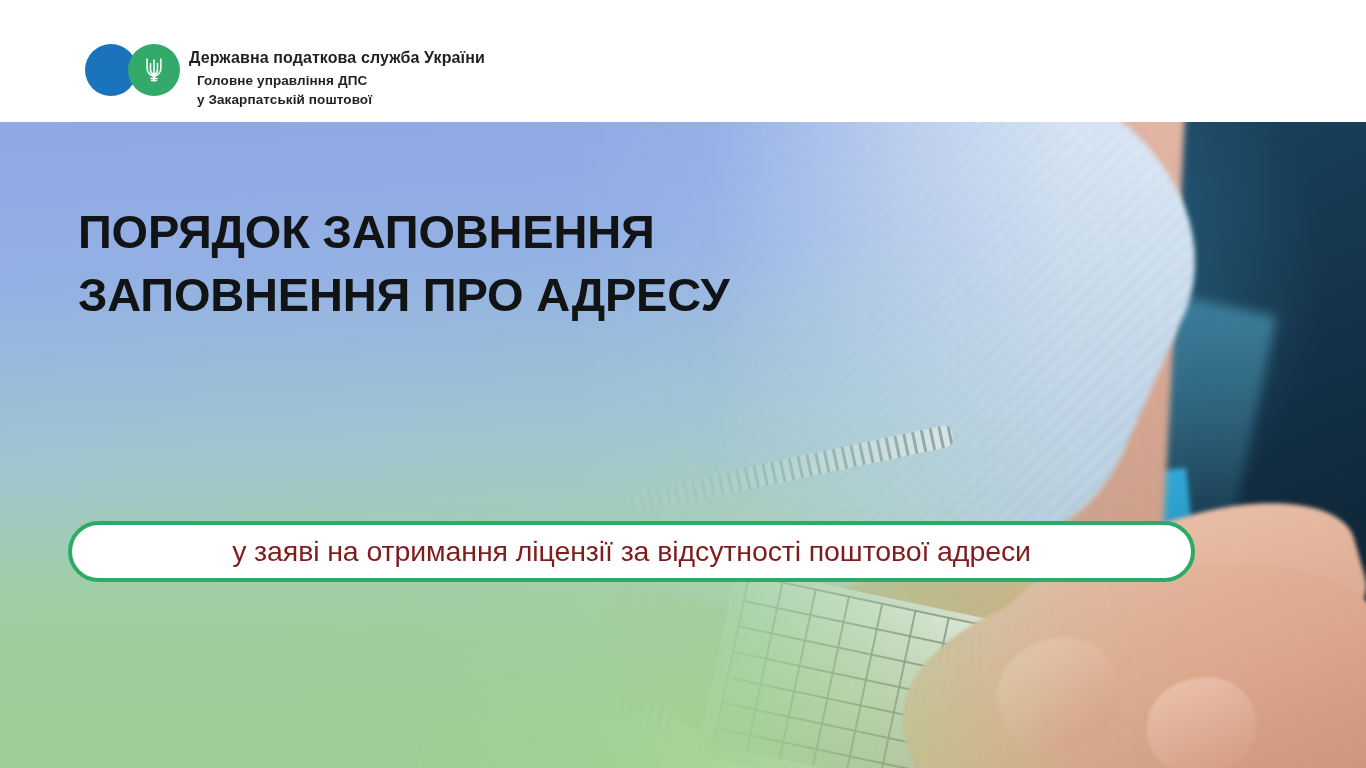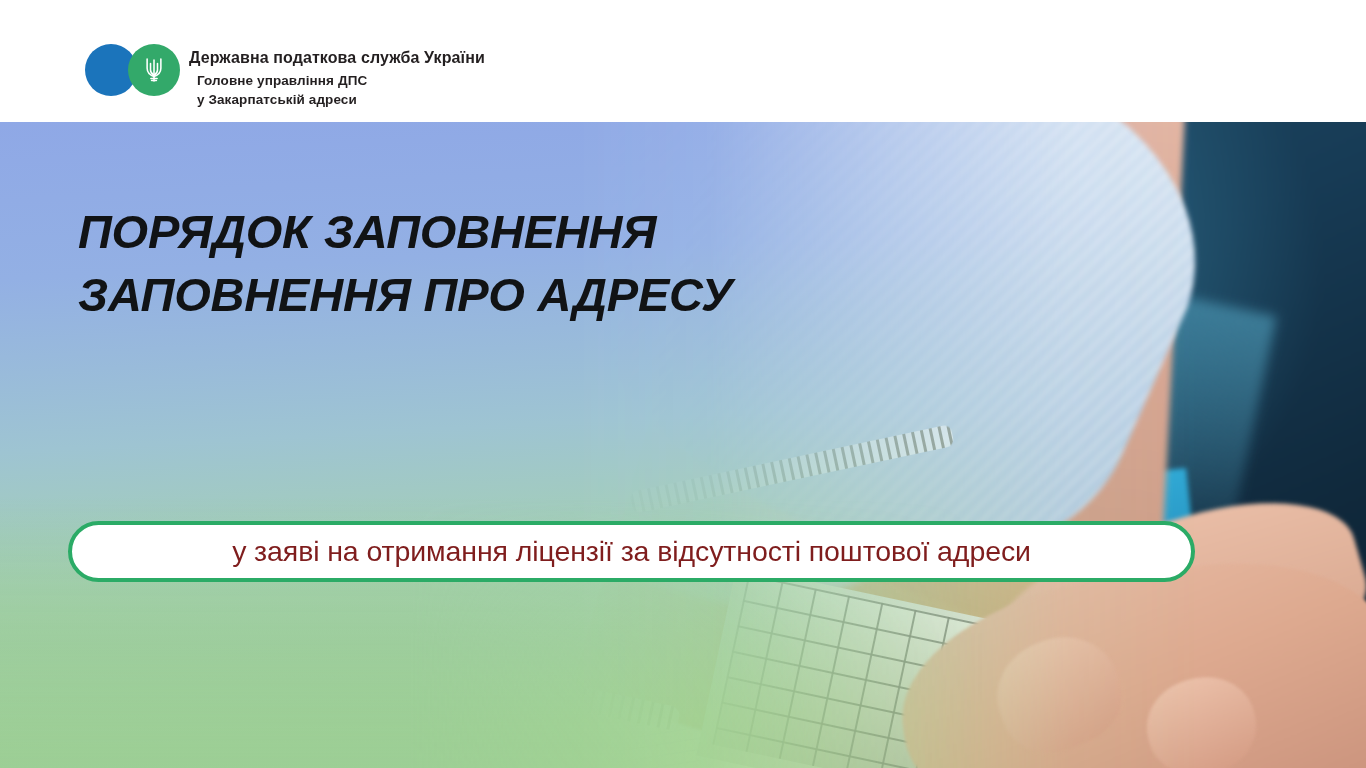--- a/index.html
+++ b/index.html
@@ -176,21 +176,20 @@
 
   
   .title{
     position:absolute;left:78px;top:200px;z-index:25;
     color:#111315;
     font-weight:bold;
     font-size:47px;
     line-height:63px;
     letter-spacing:-.2px;
     white-space:nowrap;
-    font-style:italic;
   }
   .title .ln{display:block;}
 
   .pill{
     position:absolute;left:68px;top:521px;z-index:26;
     width:1127px;height:61px;
     box-sizing:border-box;
     background:#ffffff;
     border:4px solid #2bab66;
     border-radius:34px;
@@ -221,21 +220,21 @@
           <path d="M15.8 8 L15.8 15 C15.8 18 14 19.5 12 20.6"></path>
           <path d="M8.6 24.3 L15.4 24.3"></path>
           <path d="M9.4 26.4 L14.6 26.4"></path>
         </svg>
       </div>
     </div>
 
     <div class="org">
       <div class="l1">Державна податкова служба України</div>
       <div class="l2">Головне управління ДПС</div>
-      <div class="l3">у Закарпатській адреси</div>
+      <div class="l3">у Закарпатській поштової</div>
     </div>
 
   </div>
 
   <div class="canvas">
 
     <div class="photo">
       <div class="desk"></div>
       <div class="paper2"></div>
       <div class="paper"></div>

